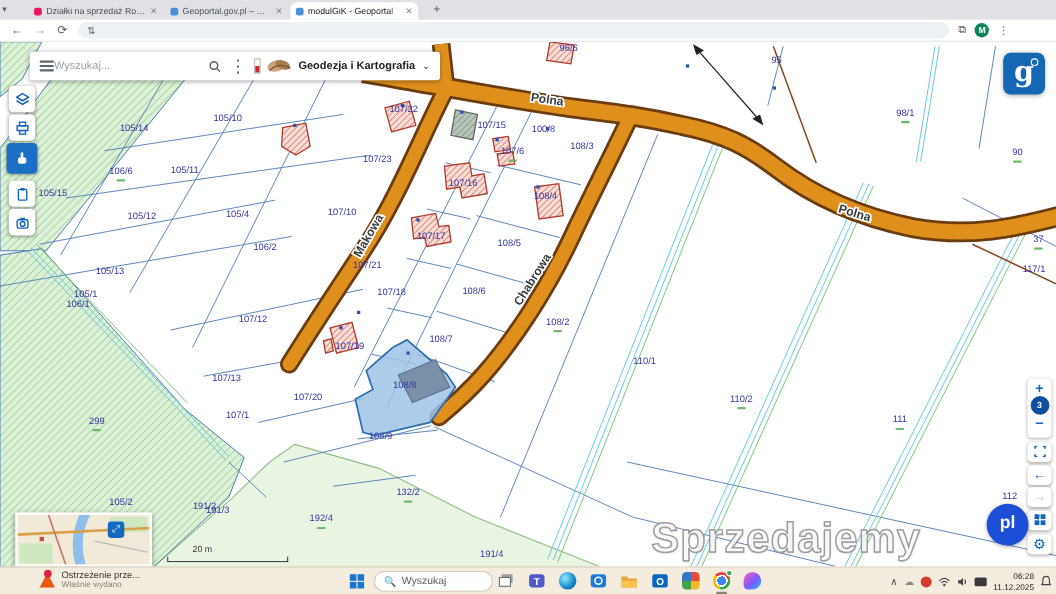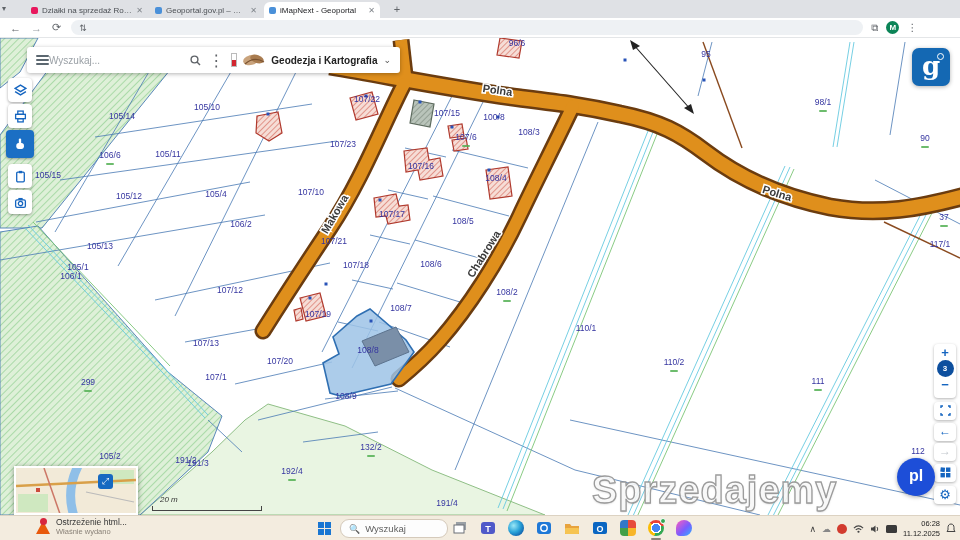--- a/index.html
+++ b/index.html
@@ -316,21 +316,21 @@
       <span class="lbl">Działki na sprzedaż Rokitnica...</span>
       <span class="close">✕</span>
     </div>
     <div class="tab" style="left:150px;width:112px;">
       <span class="favicon" style="background: rgb(74, 144, 217);"></span>
       <span class="lbl">Geoportal.gov.pl – Geoportal ...</span>
       <span class="close">✕</span>
     </div>
     <div class="tab active" style="left:264px;width:116px;">
       <span class="favicon" style="background: rgb(74, 144, 217);"></span>
-      <span class="lbl">iMapNext - Geoportal</span>
+      <span class="lbl">modulGiK - Geoportal</span>
       <span class="close">✕</span>
     </div>
     <div class="newtab">+</div>
   </div>
 
   <div class="urlbar">
     <span class="navic">←</span>
     <span class="navic fwd">→</span>
     <span class="navic">⟳</span>
     <div class="urlpill">
@@ -417,21 +417,21 @@
     <svg width="11" height="11" viewBox="0 0 11 11" style="margin-top:3px;">
       <rect x="0.5" y="0.5" width="4.4" height="4.4" fill="#1565c0" transform="rotate(8 2.7 2.7)"></rect>
       <rect x="6" y="0.5" width="4.4" height="4.4" fill="#1565c0"></rect>
       <rect x="0.5" y="6" width="4.4" height="4.4" fill="#1565c0"></rect>
       <rect x="6" y="6" width="4.4" height="4.4" fill="#1565c0"></rect>
     </svg>
   </div>
   <div class="rc" style="top:486px;height:18px;font-size:13px;line-height:17px;">⚙</div>
 
   <div class="scalebar">
-    <span style="margin-left:8px;font-style:italic;">20 m</span>
+    <span style="margin-left:23px;">20 m</span>
     <div class="bar"></div>
   </div>
 
   <div class="minimap">
     <svg width="120" height="46" viewBox="0 0 120 46">
       <rect width="120" height="46" fill="#f2ead8"></rect>
       <rect x="2" y="26" width="30" height="18" fill="#cfe8c0"></rect>
       <rect x="84" y="2" width="34" height="14" fill="#cfe8c0"></rect>
       <path d="M62,-2 C54,14 52,30 58,48" stroke="#8fbfe8" stroke-width="9" fill="none"></path>
       <path d="M0,18 L120,12" stroke="#d9a049" stroke-width="2.5" fill="none"></path>
@@ -444,21 +444,21 @@
 
   <div class="watermark">Sprzedajemy</div>
   <div class="plbadge">pl</div>
 
   <div class="taskbar">
     <div class="notif">
       <div class="notif-tri">
           <div class="notif-dot"></div>
         </div>
       <div class="notif-txt">
-        <div class="notif-title">Ostrzeżenie html...</div>
+        <div class="notif-title">Ostrzeżenie prze...</div>
         <div class="notif-sub">Właśnie wydano</div>
       </div>
     </div>
     <div class="winlogo">
         <div></div>
         <div></div>
         <div></div>
         <div></div>
       </div>
     <div class="tb-search">

